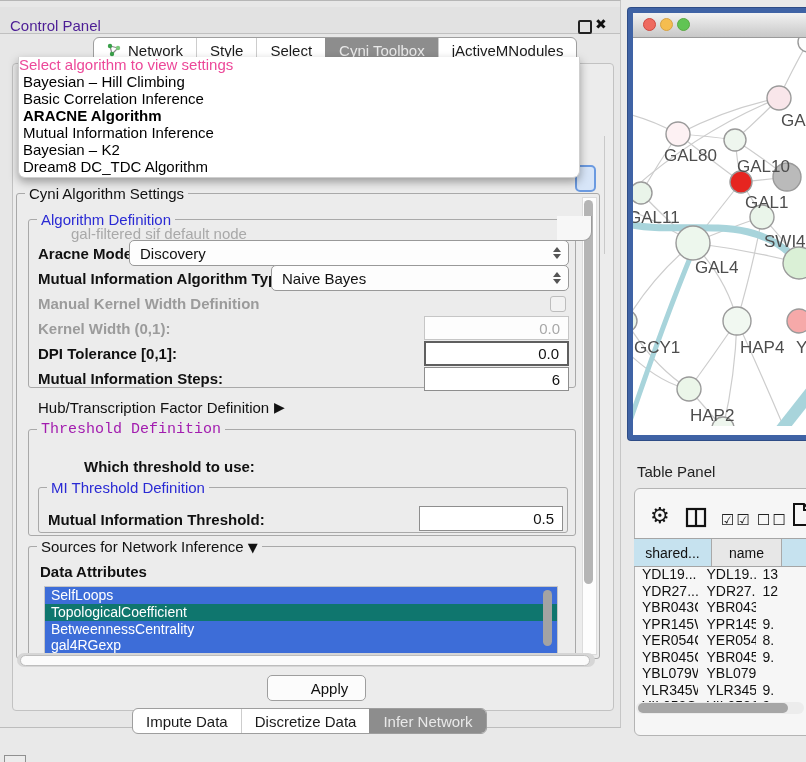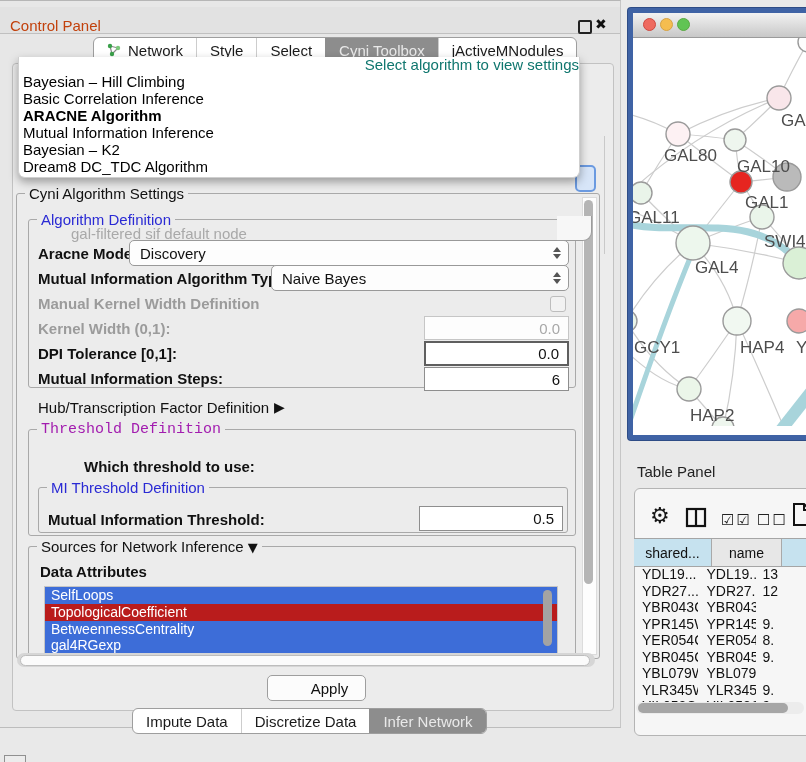--- a/index.html
+++ b/index.html
@@ -5,21 +5,21 @@
   html,body{margin:0;padding:0;}
   body{width:806px;height:762px;overflow:hidden;position:relative;background:#e9e9e9;
        font-family:"Liberation Sans","DejaVu Sans",sans-serif;color:#111;}
   #root{position:absolute;inset:0;}
 
   
   .cp{position:absolute;left:0;top:6;width:620px;height:726px;background:#e7e7e7;
       border-top:1px solid #b6b6b6;border-right:1px solid #c6c6c6;border-bottom:1px solid #bdbdbd;}
   .cp-titlebar{position:absolute;left:0;top:6px;width:620px;height:26px;background:#e2e2e2;
       border-bottom:1px solid #c0c0c0;}
-  .cp-title{position:absolute;left:10px;top:6px;height:26px;line-height:26px;font-size:15px;color:#c2410c;}
+  .cp-title{position:absolute;left:10px;top:6px;height:26px;line-height:26px;font-size:15px;color:#4c1d95;}
   .float-btn{position:absolute;left:578px;top:13px;width:10px;height:10px;border:2px solid #222;border-radius:2px;}
   .close-btn{position:absolute;left:595px;top:9px;font-size:14px;font-weight:bold;color:#111;
       font-family:"DejaVu Sans",sans-serif;}
 
   
   .seg{position:absolute;display:flex;background:#fff;border:1px solid #9e9e9e;border-radius:6px;
       overflow:hidden;font-size:15px;height:24px;}
   .seg .tab{display:flex;align-items:center;padding:0 13px;border-left:1px solid #cdcdcd;color:#1a1a1a;white-space:nowrap;}
   .seg .tab:first-child{border-left:none;}
   .seg .tab.sel{background:#8d8d8d;color:#e9e9e9;border-left-color:#8d8d8d;}
@@ -36,21 +36,21 @@
   .frag-spinner{position:absolute;left:562px;top:101px;width:17px;height:23px;background:#d7e5f8;
       border:2px solid #6b9ae0;border-radius:5px;z-index:2;}
   .frag-combo-corner{position:absolute;left:544px;top:152px;width:34px;height:24px;background:#f7f7f7;
       border-right:1px solid #9c9c9c;border-bottom:1px solid #9c9c9c;border-radius:0 0 9px 0;z-index:2;}
   .frag-combo-text{position:absolute;left:58px;top:161px;font-size:15px;color:#a9a9a9;z-index:2;white-space:nowrap;}
 
   
   .popup{position:absolute;left:18px;top:57px;width:560px;background:#fff;z-index:50;
       border:1px solid #cfcfcf;border-top:none;border-radius:0 0 7px 7px;
       box-shadow:0 4px 10px rgba(0,0,0,.35);padding-bottom:2px;}
-  .popup .ph{height:16px;line-height:16px;text-align:right;color:#0f766e;font-size:15px;}
+  .popup .ph{height:16px;line-height:16px;text-align:left;color:#ec4899;font-size:15px;}
   .popup .item{height:17px;line-height:17px;padding-left:4px;font-size:15px;color:#000;white-space:nowrap;}
   .popup .item.bold{font-weight:bold;}
 
   
   .group{position:absolute;border:1px solid #a9a9a9;border-radius:3px;}
   .legend{position:absolute;top:-9px;left:8px;background:#ececec;padding:0 4px;font-size:15px;white-space:nowrap;}
   .legend.blue{color:#2a2ad4;}
   .legend.green{color:#a21caf;font-family:Liberation Mono, monospace;}
 
   .lbl{position:absolute;font-size:15px;font-weight:bold;color:#111;white-space:nowrap;}
@@ -218,21 +218,21 @@
 
     <div class="group" style="left:28px;top:545px;width:546px;height:110px;border-bottom:none;">
       <span class="legend">
         <span>Sources for Network Inference</span>
         <span style="font-family:'DejaVu Sans',sans-serif;font-size:13px;">▼</span>
       </span>
     </div>
     <span class="lbl" style="left:40px;top:562px;">Data Attributes</span>
     <div class="attr-list" id="attr-list">
         <div class="attr-item" style="background: rgb(61, 109, 216);">SelfLoops</div>
-        <div class="attr-item" style="background: #b91c1c;">TopologicalCoefficient</div>
+        <div class="attr-item" style="background: #0f766e;">TopologicalCoefficient</div>
         <div class="attr-item" style="background: rgb(61, 109, 216);">BetweennessCentrality</div>
         <div class="attr-item" style="background: rgb(61, 109, 216);">gal4RGexp</div>
       </div>
     <div class="list-thumb"></div>
     <div class="hsb">
         <div class="thumb"></div>
       </div>
 
     <div class="apply">Apply</div>
 

